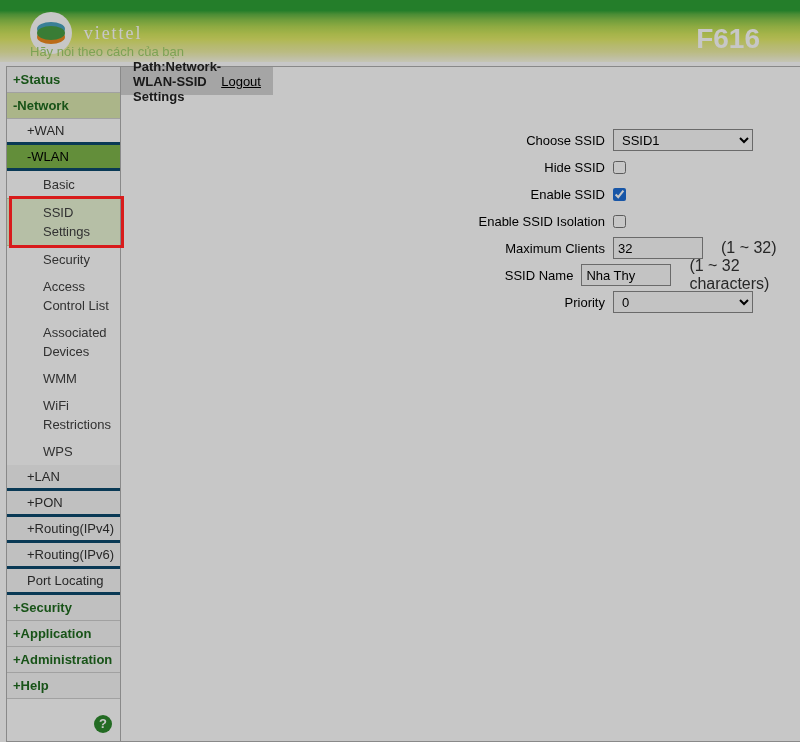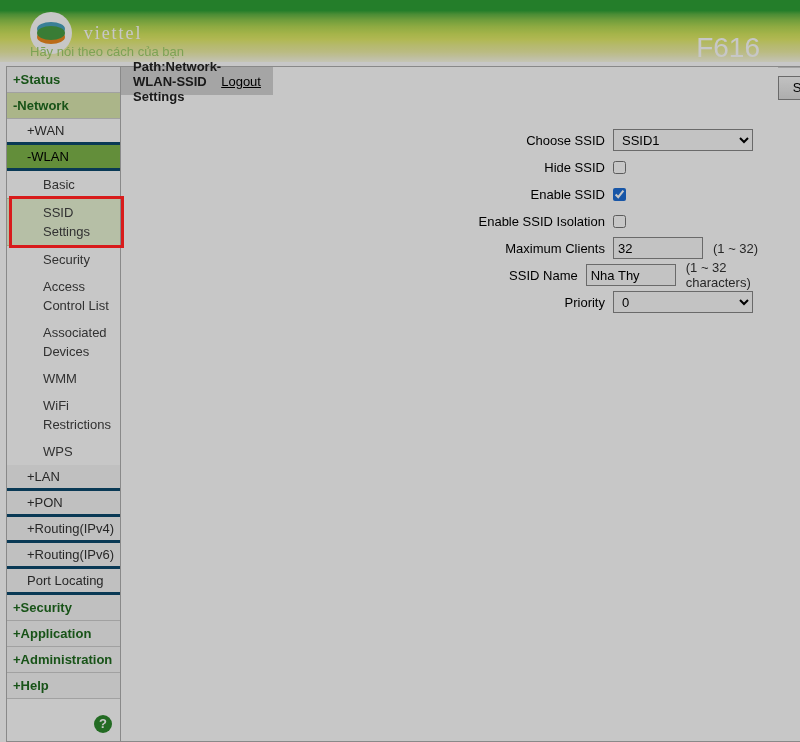--- a/index.html
+++ b/index.html
@@ -50,25 +50,25 @@
     .logo-tagline {
       position: absolute;
       bottom: 3px;
       left: 30px;
       color: #a0d06c;
       font-size: 13px;
     }
     .model {
       position: absolute;
       right: 40px;
-      top: 26px;
+      top: 17px;
       color: #fff;
       font-size: 28px;
       font-family: Arial, sans-serif;
-      font-weight: 400;
+      font-weight: 700;
     }
     .container {
       display: flex;
       height: 680px;
       padding: 4px 6px 0 6px;
     }
     .sidebar {
       width: 188px;
       border: 1px solid #b0b0b0;
       background: #fff;
@@ -181,23 +181,23 @@
     .form-row select, .form-row input[type="text"] {
       font-size: 13px;
       height: 22px;
       border: 1px solid #888;
       background: #fafafa;
       padding: 0 4px;
     }
     .form-row select { width: 140px; }
     .form-row input[type="text"] { width: 90px; }
     .form-row .hint {
-      margin-left: 10px;
+      margin-left: 18px;
       color: #333;
-      font-size: 13px;
+      font-size: 16px;
     }
     .footer {
       height: 40px;
       position: relative;
       border-top: 1px solid #d0d0d0;
       display: flex;
       align-items: center;
       justify-content: flex-end;
       padding-right: 16px;
       gap: 10px;

